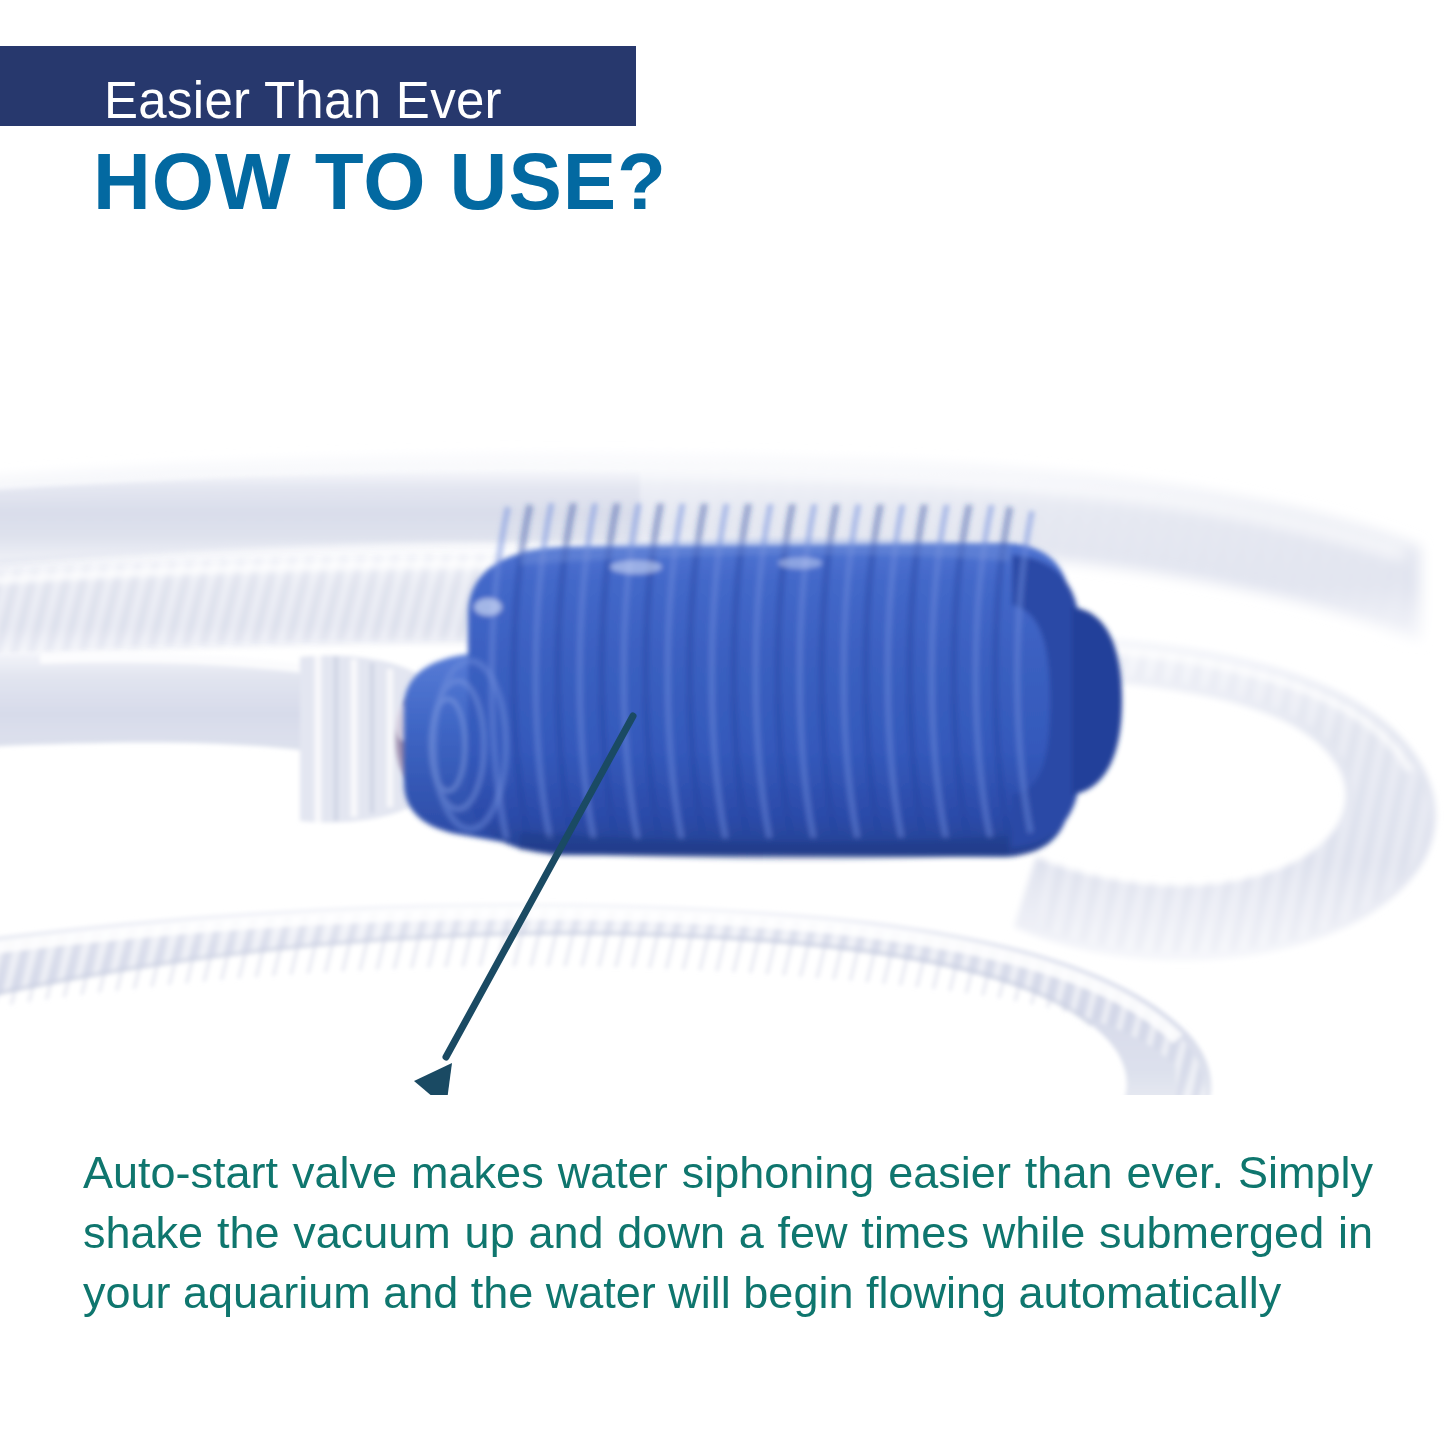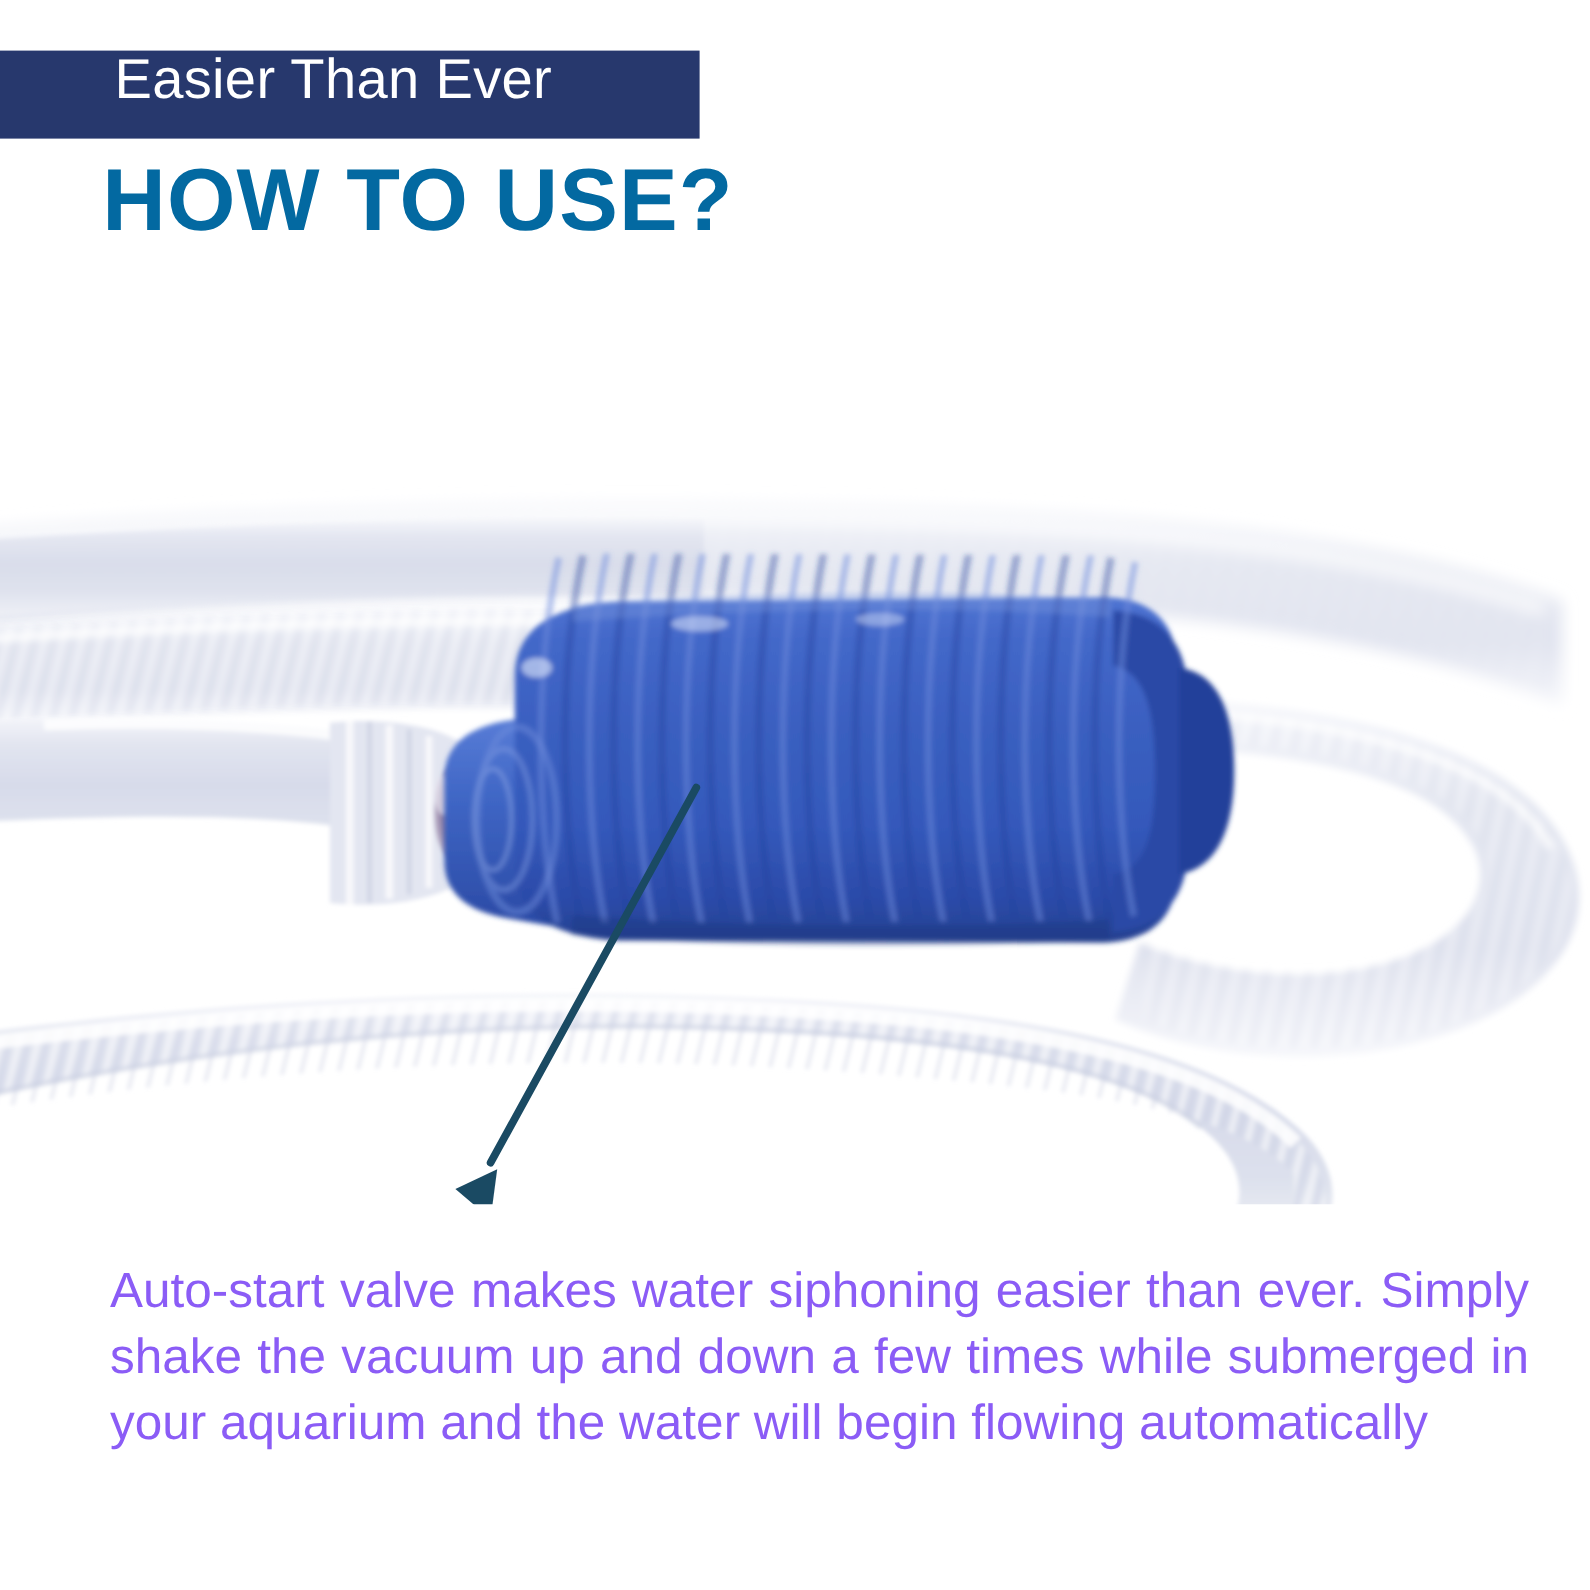--- a/index.html
+++ b/index.html
@@ -18,21 +18,21 @@
 
   
   #eyebrow-banner {
     position: absolute;
     left: 0;
     top: 46px;
     width: 636px;
     height: 80px;
     background: #27386d;
     display: flex;
-    align-items: flex-start;
+    align-items: flex-end;
   }
   #eyebrow-label {
     color: #ffffff;
     font-size: 51px;
     line-height: 1;
     letter-spacing: 0.3px;
     padding-left: 104px;
     font-weight: 400;
     white-space: nowrap;
   }
@@ -56,24 +56,24 @@
     width: 1445px;
     height: 840px;
     overflow: hidden;
     background: #ffffff;
   }
   #photo-stage svg { display: block; }
 
   
   #caption-block {
     position: absolute;
-    left: 100px;
+    left: 83px;
     top: 1143px;
     width: 1290px;
-    color: #8b5cf6;
+    color: #0f766e;
     font-size: 45px;
     line-height: 1.33;
     text-align: justify;
     font-family: "Liberation Sans", sans-serif;
   }
   #caption-block > span { display: inline; }
 </style>
 </head>
 <body>
 

